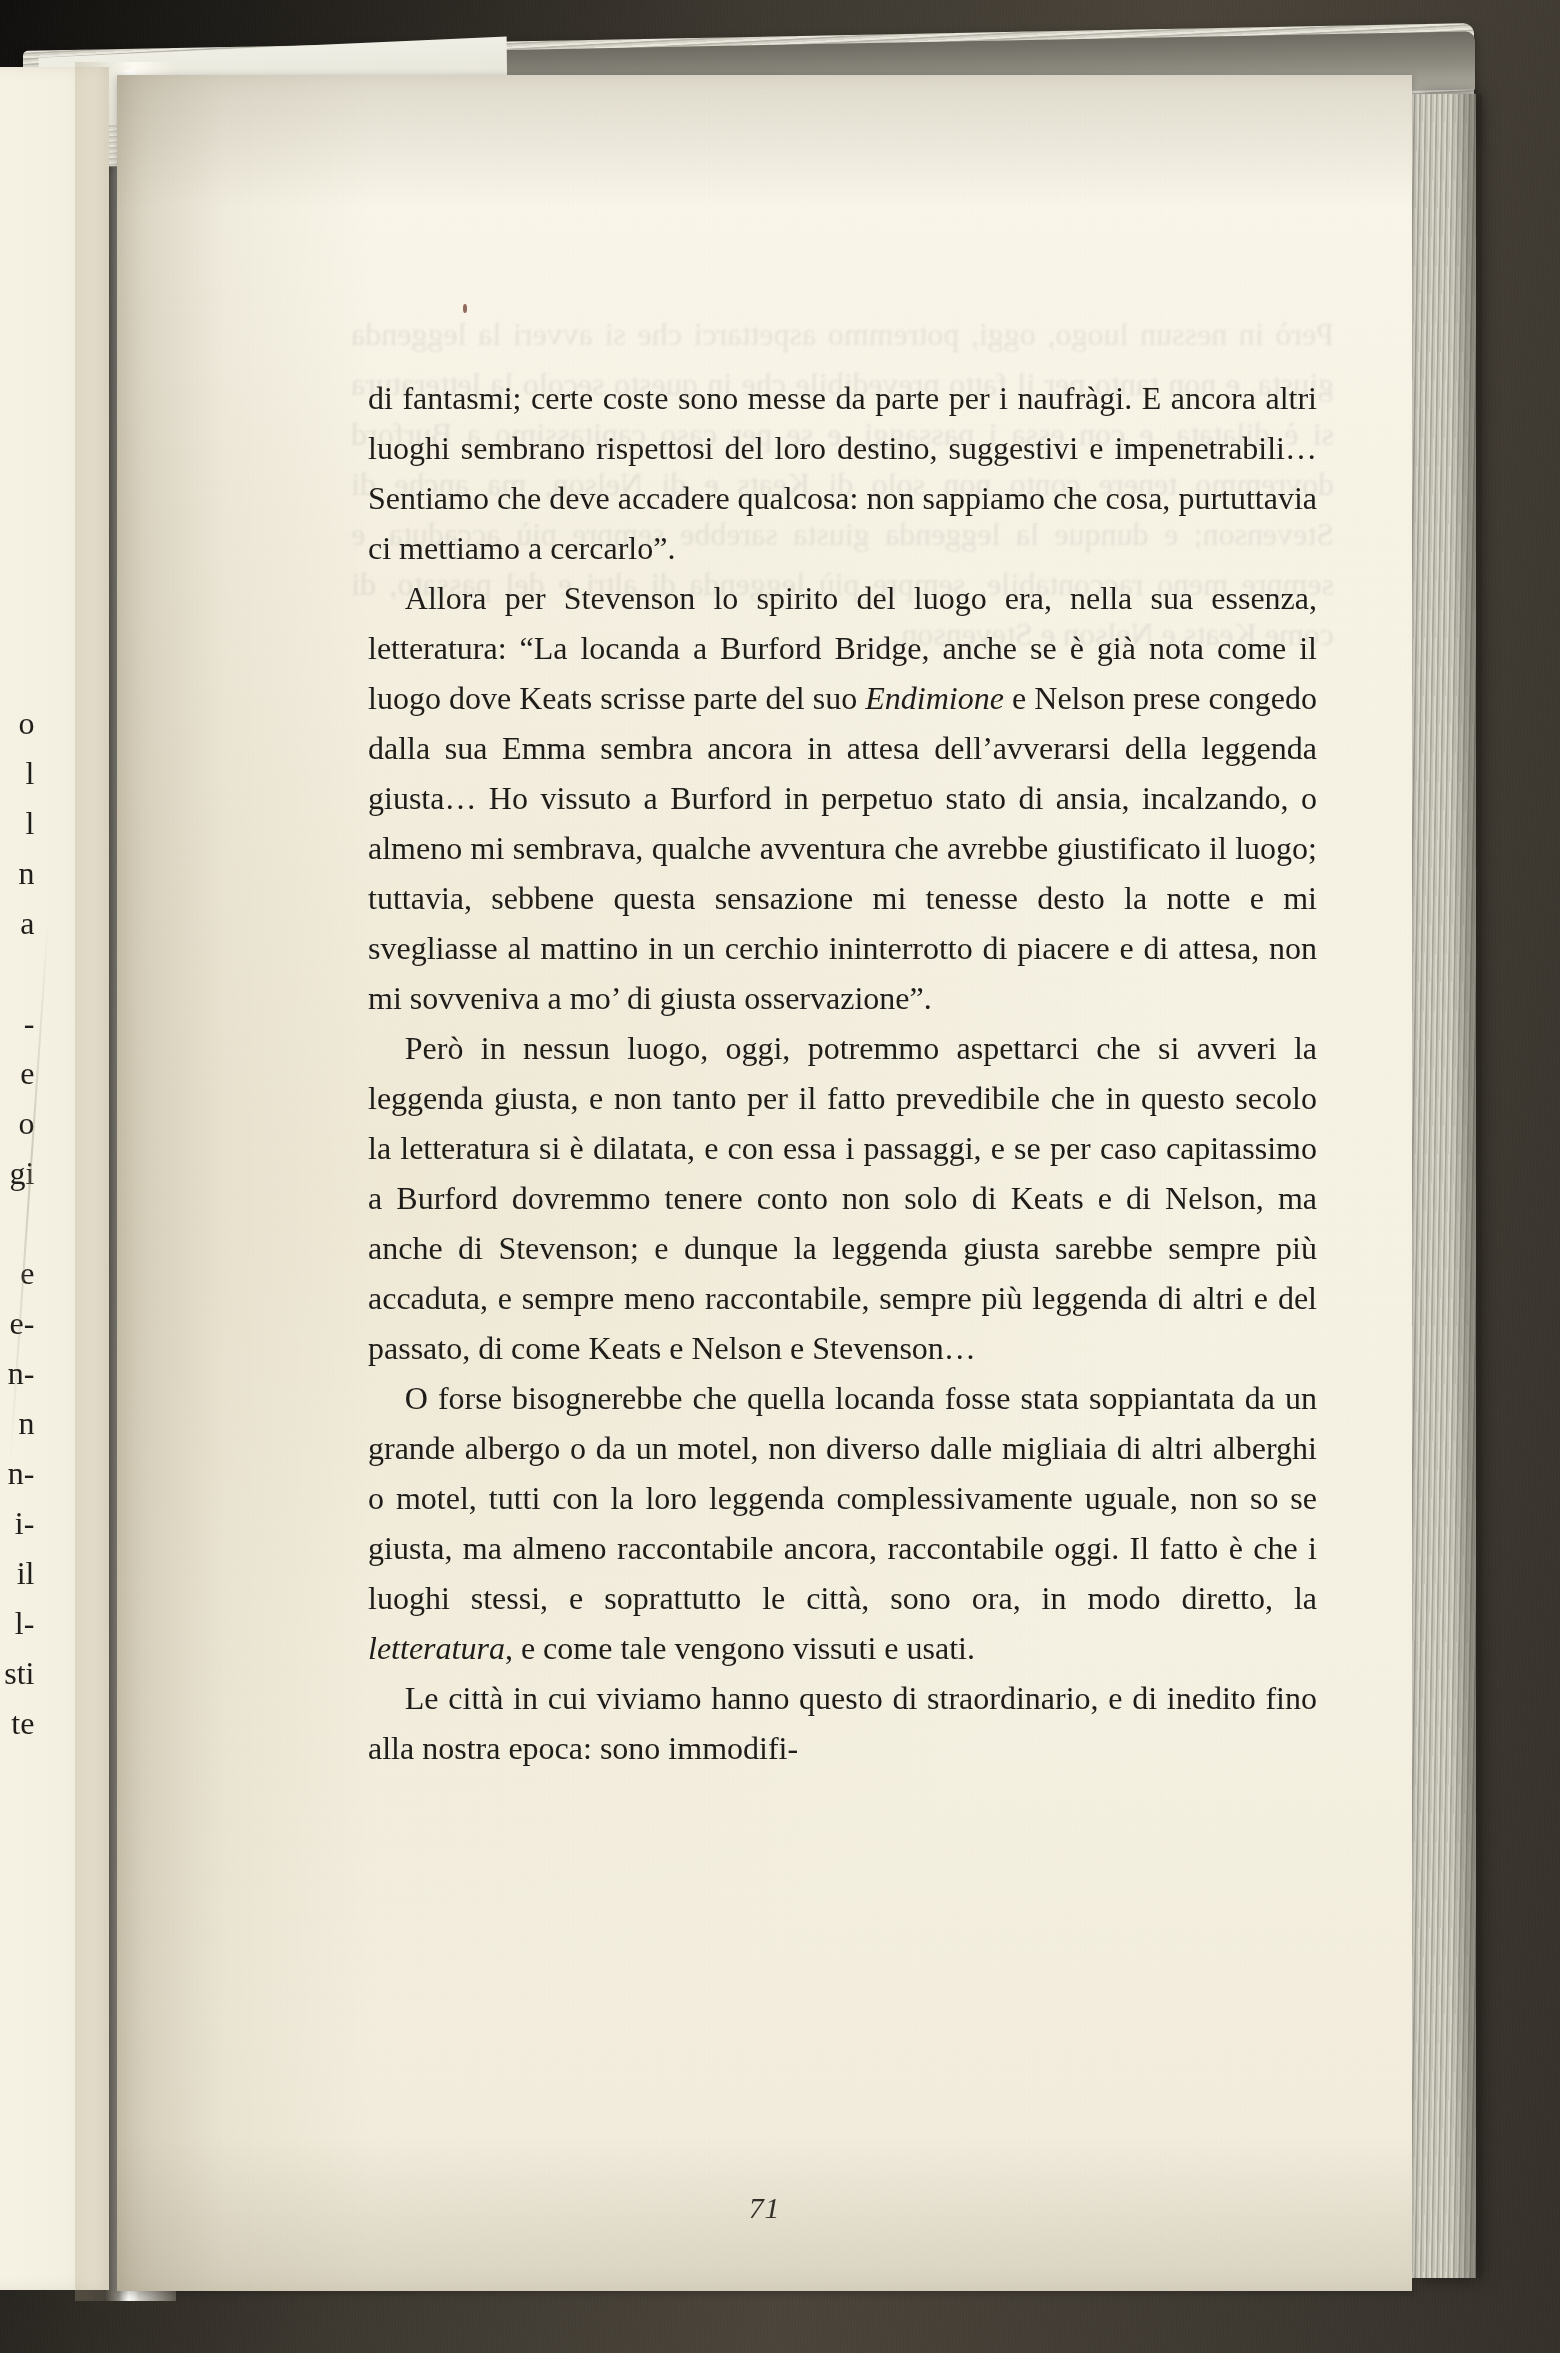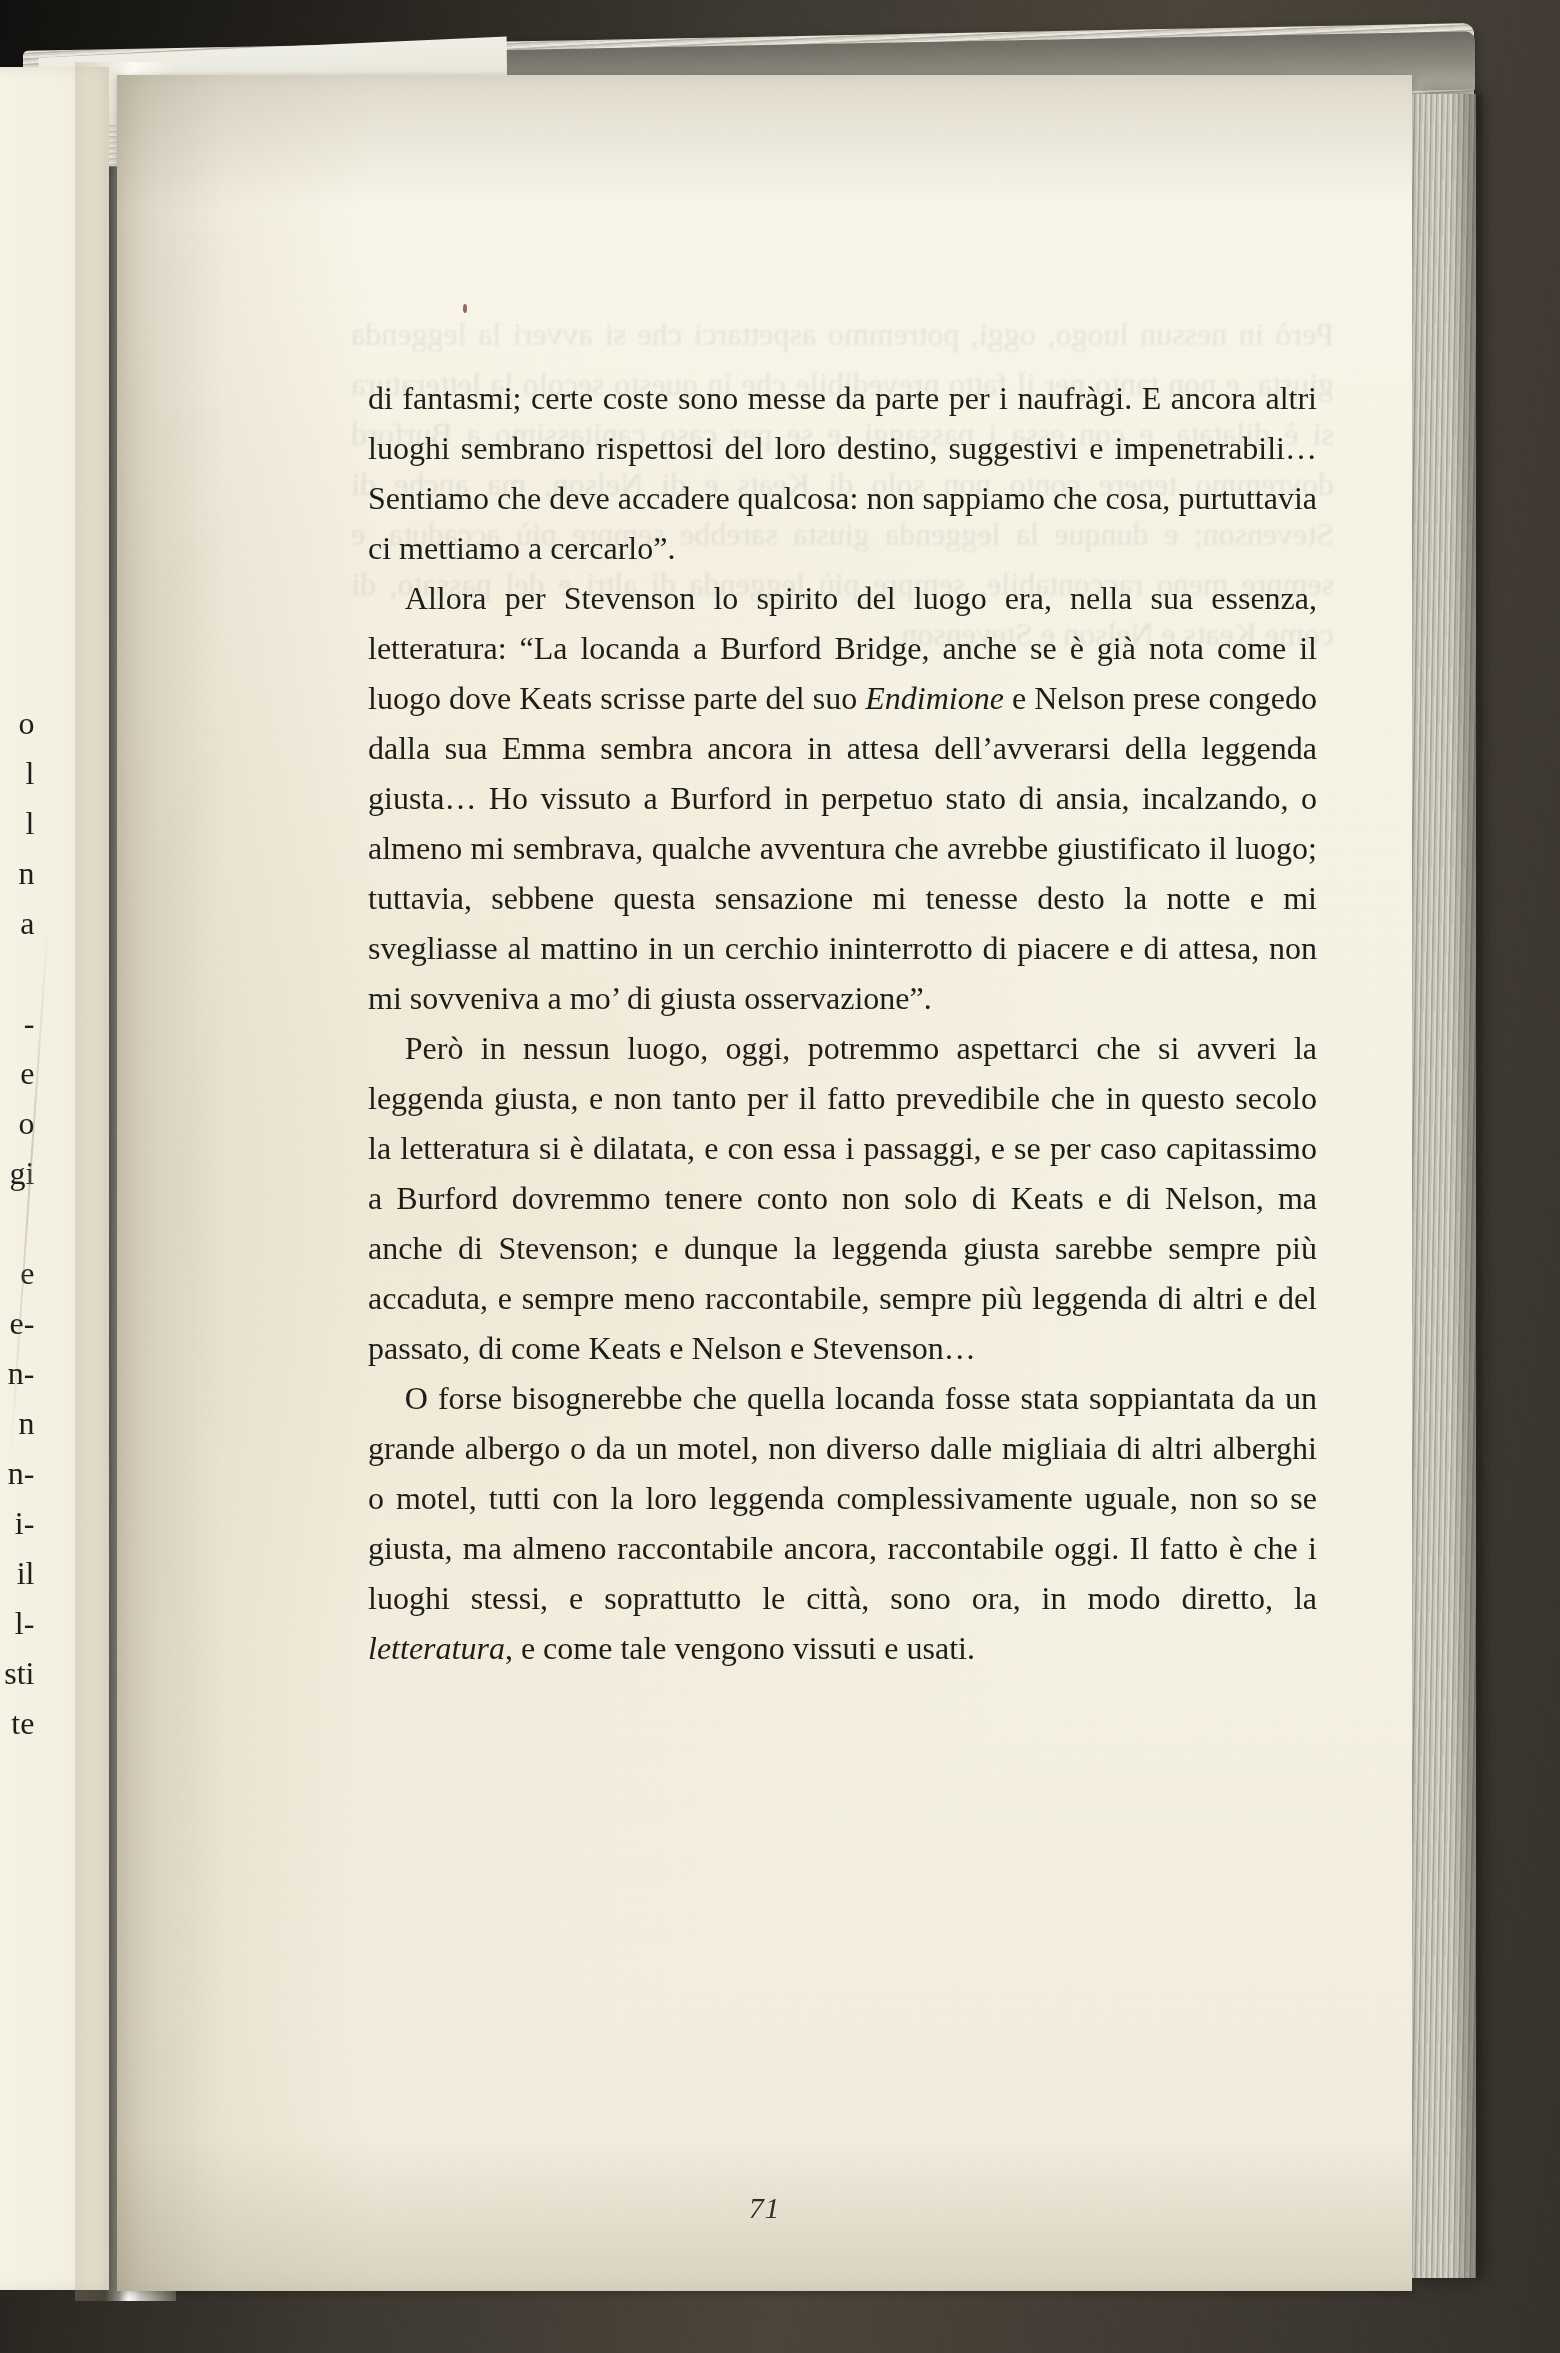--- a/index.html
+++ b/index.html
@@ -353,20 +353,21 @@
 
     <div class="textblock">
       <p class="noindent"><span>di fantasmi; certe coste sono messe da parte per i naufràgi. E ancora altri luoghi sembrano rispettosi del loro destino, suggestivi e impenetrabili… Sentiamo che deve accadere qualcosa: non sappiamo che cosa, purtuttavia ci mettiamo a cercarlo”.</span></p>
 
       <p><span>Allora per Stevenson lo spirito del luogo era, nella sua essenza, letteratura: “La locanda a Burford Bridge, anche se è già nota come il luogo dove Keats scrisse parte del suo </span><em>Endimione</em><span> e Nelson prese congedo dalla sua Emma sembra ancora in attesa dell’avverarsi della leggenda giusta… Ho vissuto a Burford in perpetuo stato di ansia, incalzando, o almeno mi sembrava, qualche avventura che avrebbe giustificato il luogo; tuttavia, sebbene questa sensazione mi tenesse desto la notte e mi svegliasse al mattino in un cerchio ininterrotto di piacere e di attesa, non mi sovveniva a mo’ di giusta osservazione”.</span></p>
 
       <p><span>Però in nessun luogo, oggi, potremmo aspettarci che si avveri la leggenda giusta, e non tanto per il fatto prevedibile che in questo secolo la letteratura si è dilatata, e con essa i passaggi, e se per caso capitassimo a Burford dovremmo tenere conto non solo di Keats e di Nelson, ma anche di Stevenson; e dunque la leggenda giusta sarebbe sempre più accaduta, e sempre meno raccontabile, sempre più leggenda di altri e del passato, di come Keats e Nelson e Stevenson…</span></p>
 
       <p><span>O forse bisognerebbe che quella locanda fosse stata soppiantata da un grande albergo o da un motel, non diverso dalle migliaia di altri alberghi o motel, tutti con la loro leggenda complessivamente uguale, non so se giusta, ma almeno raccontabile ancora, raccontabile oggi. Il fatto è che i luoghi stessi, e soprattutto le città, sono ora, in modo diretto, la </span><em>letteratura</em><span>, e come tale vengono vissuti e usati.</span></p>
 
+      <p><span>Le città in cui viviamo hanno questo di straordinario, e di inedito fino alla nostra epoca: sono immodifi-</span></p>
     </div>
 
     <div class="fleck"></div>
 
     <div class="folio">71</div>
   </div>
 
   <div class="curve-shade"></div>
   <div class="curve-shade-top"></div>
   <div class="curve-shade-bottom"></div>

